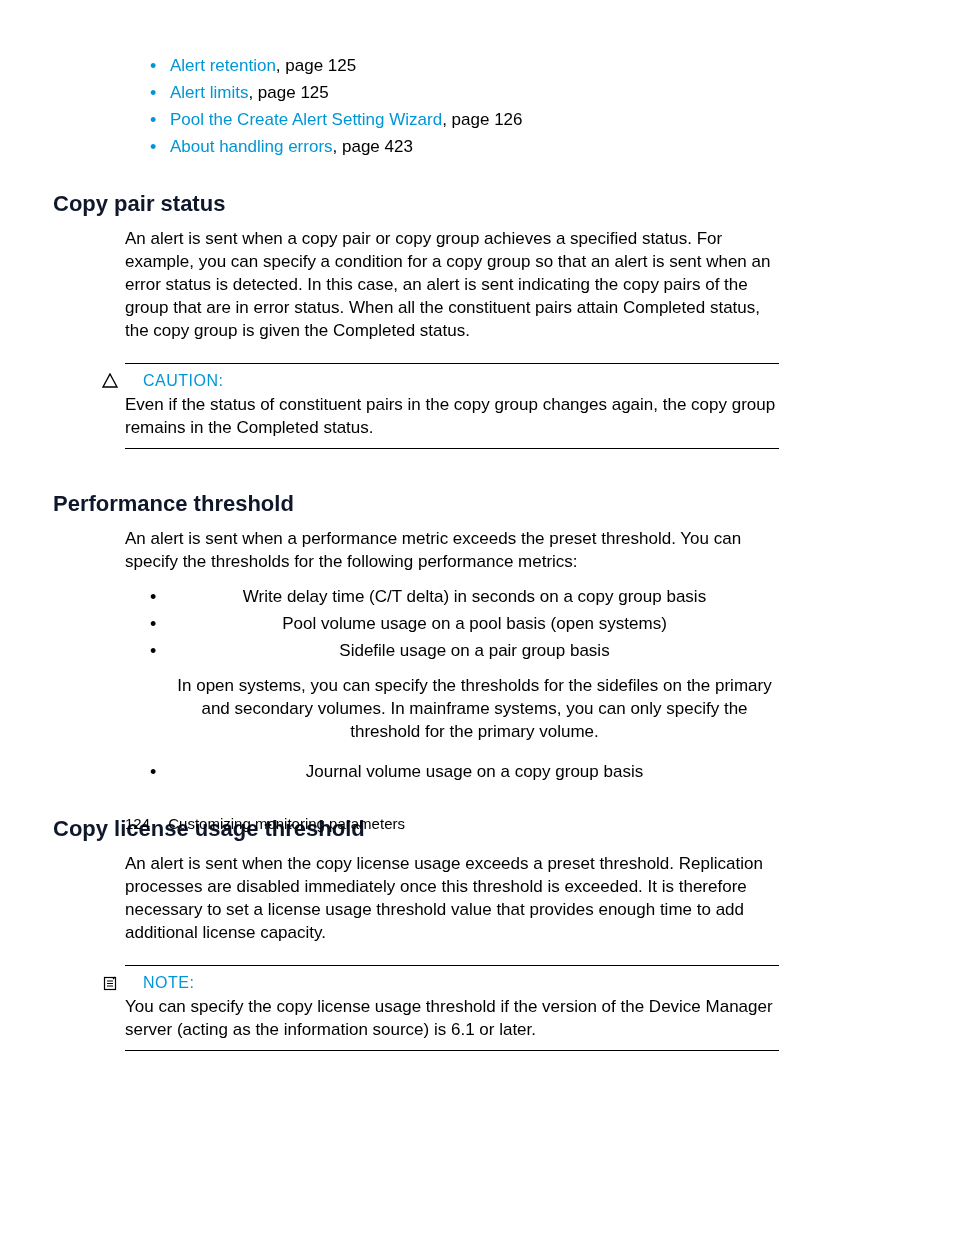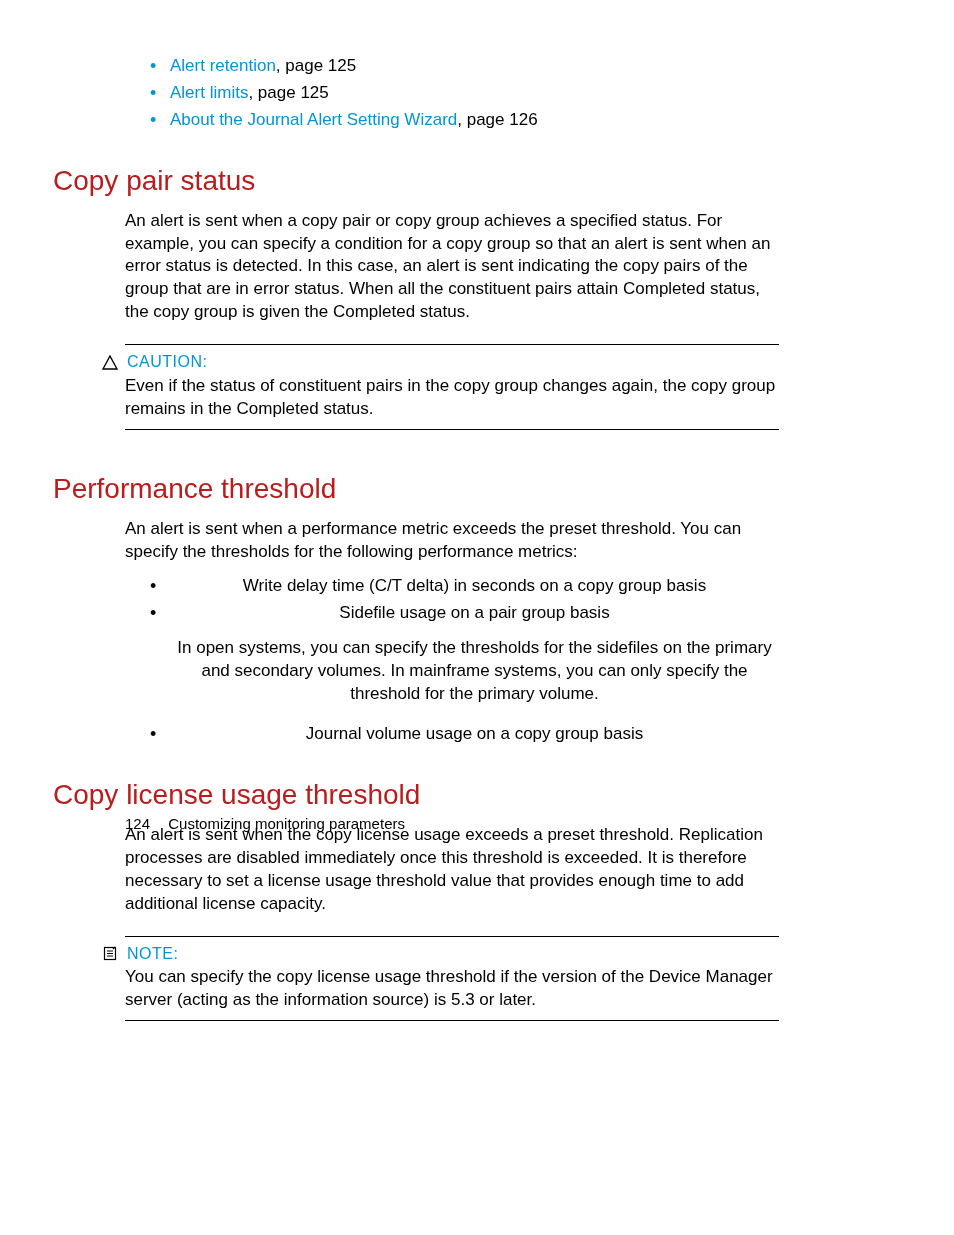--- a/index.html
+++ b/index.html
@@ -41,42 +41,42 @@
     left: 0;
     top: 0;
     color: #0096d6;
     font-size: 18px;
     line-height: 1.3;
   }
   .link {
     color: #0096d6;
   }
   h2.section {
-    color: #b91c1c;
-    font-weight: 400;
-    font-size: 28px;
+    color: #0f172a;
+    font-weight: 700;
+    font-size: 22px;
     margin: 0 0 10px -72px;
     font-family: "Arial Narrow", "Helvetica Neue", Helvetica, Arial, sans-serif;
     font-stretch: condensed;
   }
   p.body {
     margin: 0 0 12px 0;
   }
   .admon {
     margin: 20px 0 20px 0;
   }
   .admon hr {
     border: none;
     border-top: 1px solid #000;
     margin: 0;
   }
   .admon .hd {
     display: flex;
     align-items: center;
-    gap: 8px;
+    gap: 24px;
     margin: 6px 0 2px -24px;
   }
   .admon .hd .icon {
     display: inline-flex;
     width: 18px;
     justify-content: center;
     color: #000;
   }
   .admon .hd .label {
     color: #0096d6;
@@ -122,21 +122,22 @@
 </style>
 </head>
 <body>
 
 <div class="page">
   <div class="content">
 
     <ul class="xref-list">
       <li><span class="link">Alert retention</span><span>, page 125</span></li>
       <li><span class="link">Alert limits</span><span>, page 125</span></li>
-      <li><span class="link">About the Journal Alert Setting Wizard</span><span>, page 126</span></li>
+      <li><span class="link">Pool the Create Alert Setting Wizard</span><span>, page 126</span></li>
+      <li><span class="link">About handling errors</span><span>, page 423</span></li>
     </ul>
 
     <h2 class="section">Copy pair status</h2>
     <p class="body">
       <span>An alert is sent when a copy pair or copy group achieves a specified status. For example, you can specify a condition for a copy group so that an alert is sent when an error status is detected. In this case, an alert is sent indicating the copy pairs of the group that are in error status. When all the constituent pairs attain </span><strong>Completed</strong><span> status, the copy group is given the </span><strong>Completed</strong><span> status.</span>
     </p>
 
     <div class="admon">
       <hr>
       <div class="hd">
@@ -150,20 +151,21 @@
       <p>
         <span>Even if the status of constituent pairs in the copy group changes again, the copy group remains in the </span><strong>Completed</strong><span> status.</span>
       </p>
       <hr>
     </div>
 
     <h2 class="section" style="margin-top:40px">Performance threshold</h2>
     <p class="body">An alert is sent when a performance metric exceeds the preset threshold. You can specify the thresholds for the following performance metrics:</p>
     <ul class="bullets">
       <li><span>Write delay time (C/T delta) in seconds on a copy group basis</span></li>
+      <li><span>Pool volume usage on a pool basis (open systems)</span></li>
       <li>
         <span>Sidefile usage on a pair group basis</span>
         <p class="sub">In open systems, you can specify the thresholds for the sidefiles on the primary and secondary volumes. In mainframe systems, you can only specify the threshold for the primary volume.</p>
       </li>
       <li style="margin-top:10px">
         <span>Journal volume usage on a copy group basis</span>
       </li>
     </ul>
 
     <h2 class="section" style="margin-top:30px">Copy license usage threshold</h2>
@@ -176,21 +178,21 @@
           <svg width="16" height="16" viewBox="0 0 16 16">
             <rect x="2.5" y="2.5" width="11" height="12" fill="none" stroke="#000" stroke-width="1.2"></rect>
             <line x1="5" y1="6" x2="11" y2="6" stroke="#000" stroke-width="1"></line>
             <line x1="5" y1="8.5" x2="11" y2="8.5" stroke="#000" stroke-width="1"></line>
             <line x1="5" y1="11" x2="11" y2="11" stroke="#000" stroke-width="1"></line>
             <path d="M13 2 L11 4" stroke="#000" stroke-width="1.2"></path>
           </svg>
         </span>
         <span class="label">NOTE:</span>
       </div>
-      <p>You can specify the copy license usage threshold if the version of the Device Manager server (acting as the information source) is 5.3 or later.</p>
+      <p>You can specify the copy license usage threshold if the version of the Device Manager server (acting as the information source) is 6.1 or later.</p>
       <hr>
     </div>
 
   </div>
 
   <div class="footer">
     <span class="pg">124</span>
     <span>Customizing monitoring parameters</span>
   </div>
 </div>

